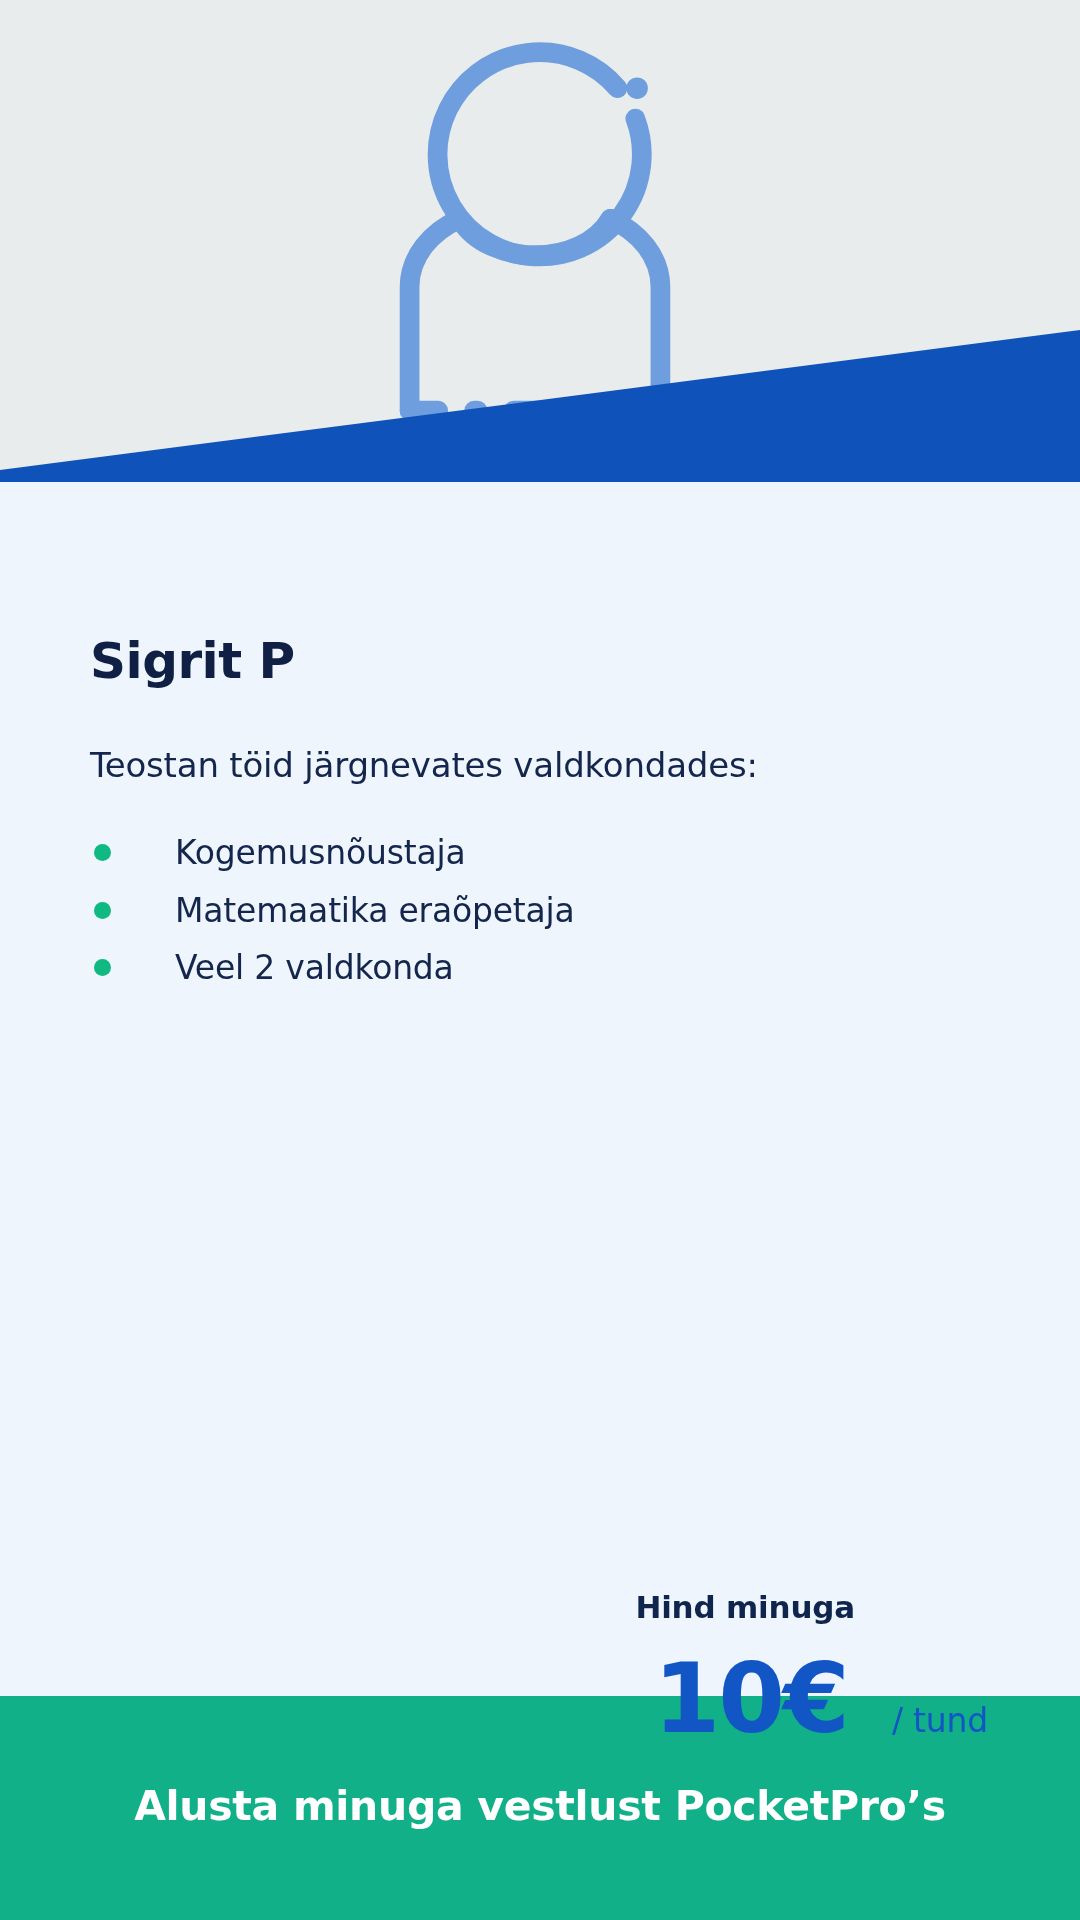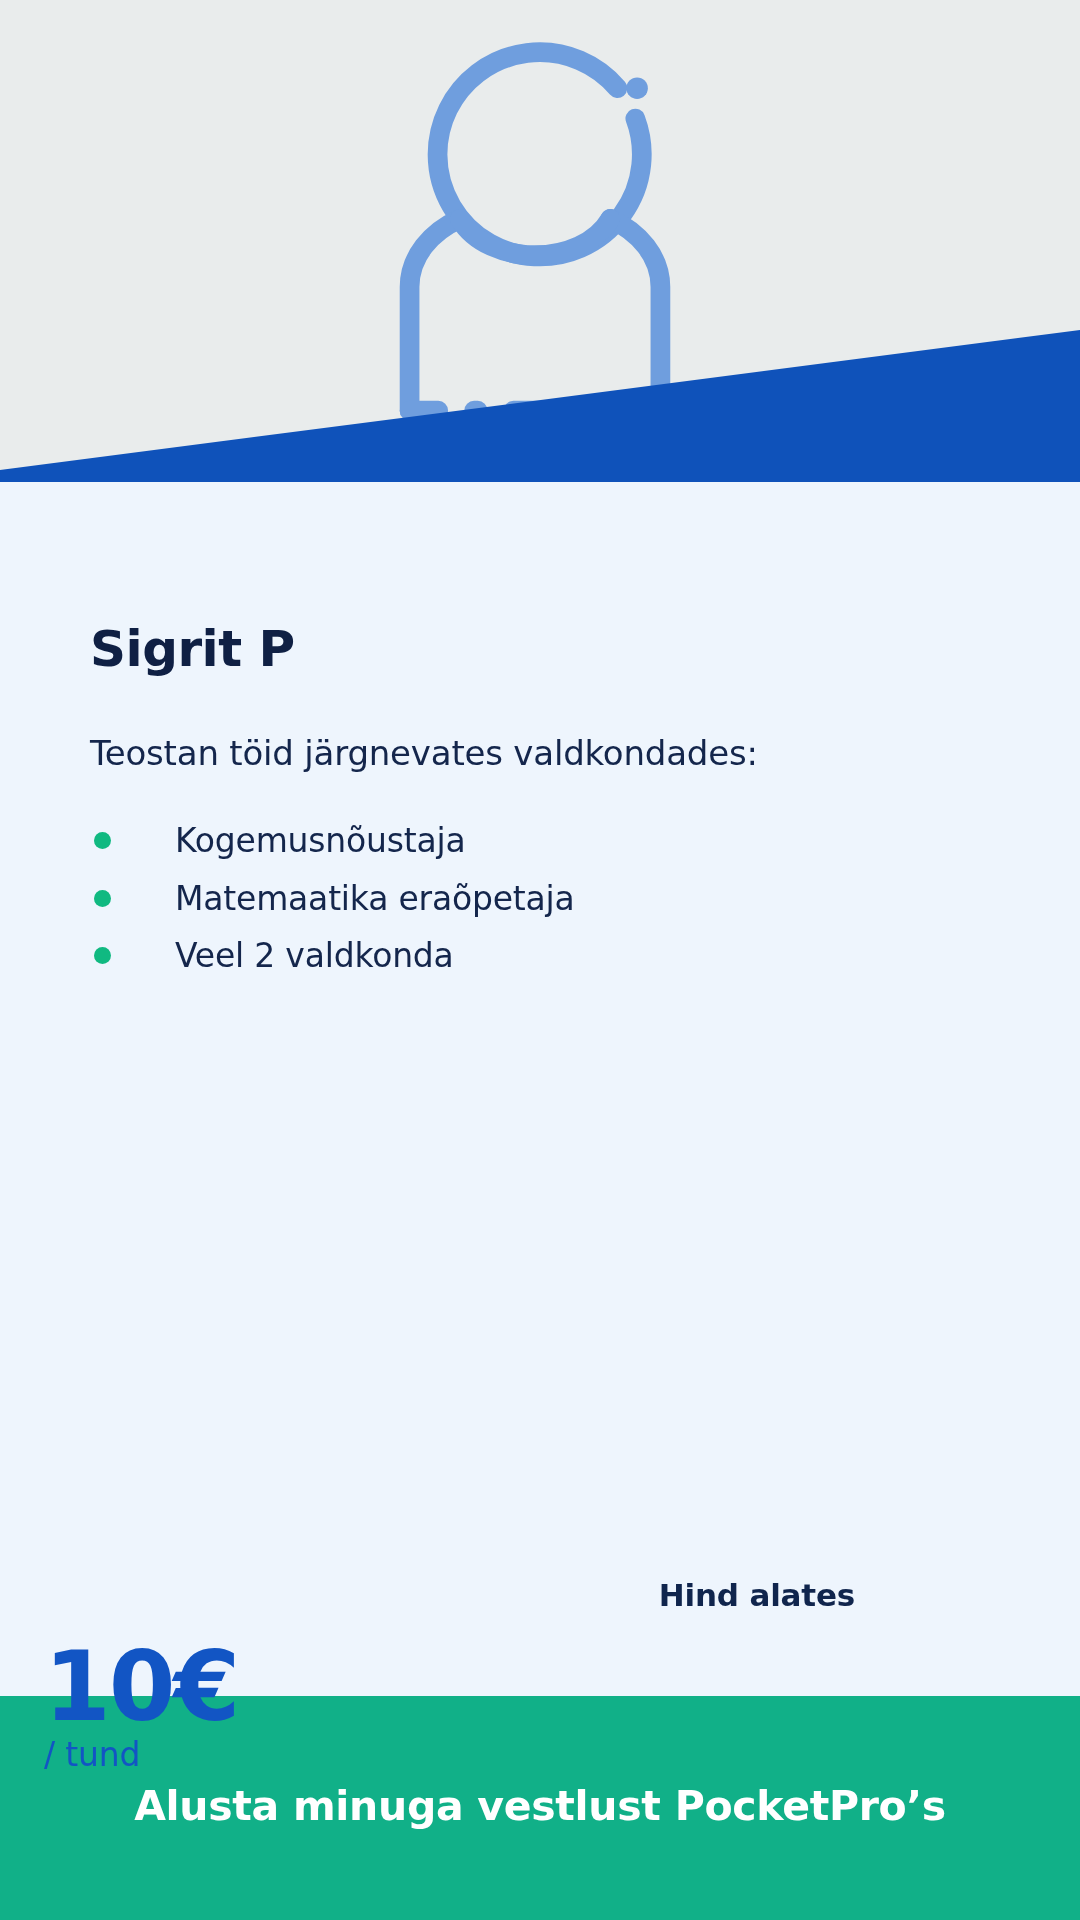--- a/index.html
+++ b/index.html
@@ -66,20 +66,21 @@
   .logo .pocket { color: #ffffff; }
   .logo .pro { color: #23b37a; }
 
   
   .body {
     position: relative;
     flex: 1 1 auto;
     background: #eef5fd;
     padding: 0 90px;
     box-sizing: border-box;
+    margin-top: 12px;
   }
   .title {
     margin: 0;
     padding-top: 140px;
     font-size: 50px;
     font-weight: 700;
     color: #0f2044;
     letter-spacing: -0.5px;
     line-height: 1.1;
   }
@@ -134,21 +135,20 @@
     color: #10254d;
     letter-spacing: -0.2px;
     margin-right: 135px;
   }
   .price-row {
     display: flex;
     align-items: baseline;
     justify-content: flex-end;
     margin-top: 26px;
     padding-right: 2px;
-    flex-direction: column;
   }
   .price-amount {
     font-size: 96px;
     font-weight: 700;
     color: #1255c4;
     letter-spacing: -2px;
     line-height: 1;
   }
   .price-unit {
     font-size: 33px;
@@ -222,21 +222,21 @@
         <span class="dot"></span>
         <span class="skill-label">Matemaatika eraõpetaja</span>
       </li>
       <li class="skill">
         <span class="dot"></span>
         <span class="skill-label">Veel 2 valdkonda</span>
       </li>
     </ul>
 
     <div class="price-block">
-      <div class="price-caption">Hind alates</div>
+      <div class="price-caption">Hind minuga</div>
       <div class="price-row">
         <span class="price-amount">10€</span>
         <span class="price-unit">/ tund</span>
       </div>
     </div>
 
   </div>
 
   <div class="cta">
     <span class="cta-label">Alusta minuga vestlust PocketPro’s</span>

